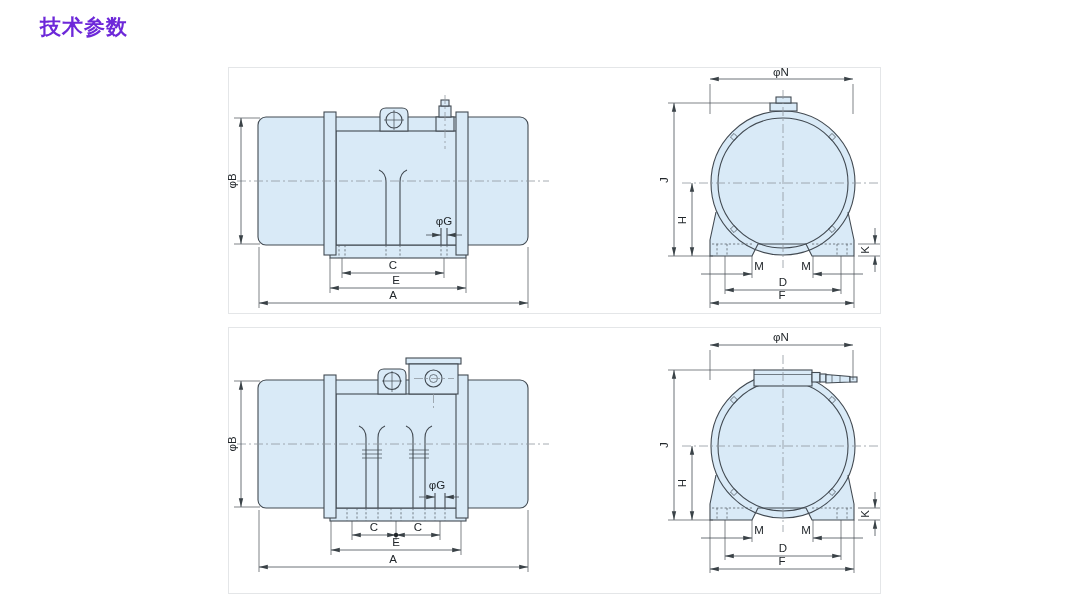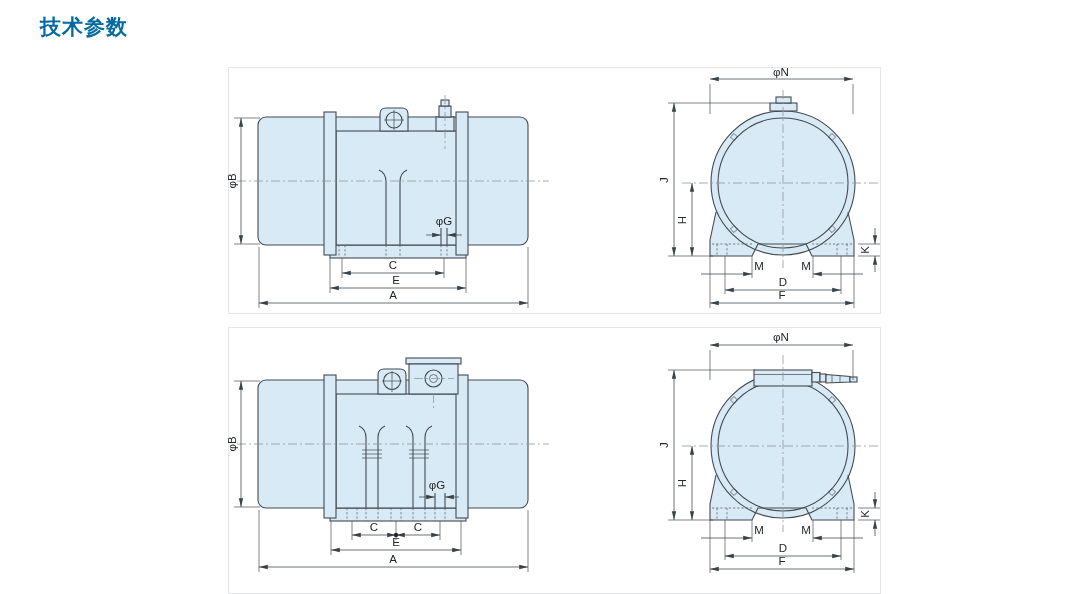--- a/index.html
+++ b/index.html
@@ -3,21 +3,21 @@
 <meta charset="utf-8">
 <style>
   * { margin:0; padding:0; box-sizing:border-box; }
   html,body { background:#ffffff; }
   body {
     width:1079px; height:594px; position:relative; overflow:hidden;
     font-family:"Liberation Sans", sans-serif;
   }
   .title {
     position:absolute; left:40px; top:13px;
-    font-size:21px; font-weight:bold; color:#0369a1; letter-spacing:1px;
+    font-size:21px; font-weight:bold; color:#6d28d9; letter-spacing:1px;
   }
   .panel { position:absolute; background:#fff; border:1px solid #e4e6e8; }
   #panel-top    { left:228px; top:67px;  width:653px; height:247px; }
   #panel-bottom { left:228px; top:327px; width:653px; height:267px; }
   svg.panel-svg { position:absolute; display:block; }
   #svg-top    { left:228px; top:67px; }
   #svg-bottom { left:228px; top:327px; }
 
   .fb   { fill:#d9eaf7; stroke:#424a52; stroke-width:1.1; }
   .fo   { fill:#d9eaf7; stroke:none; }

